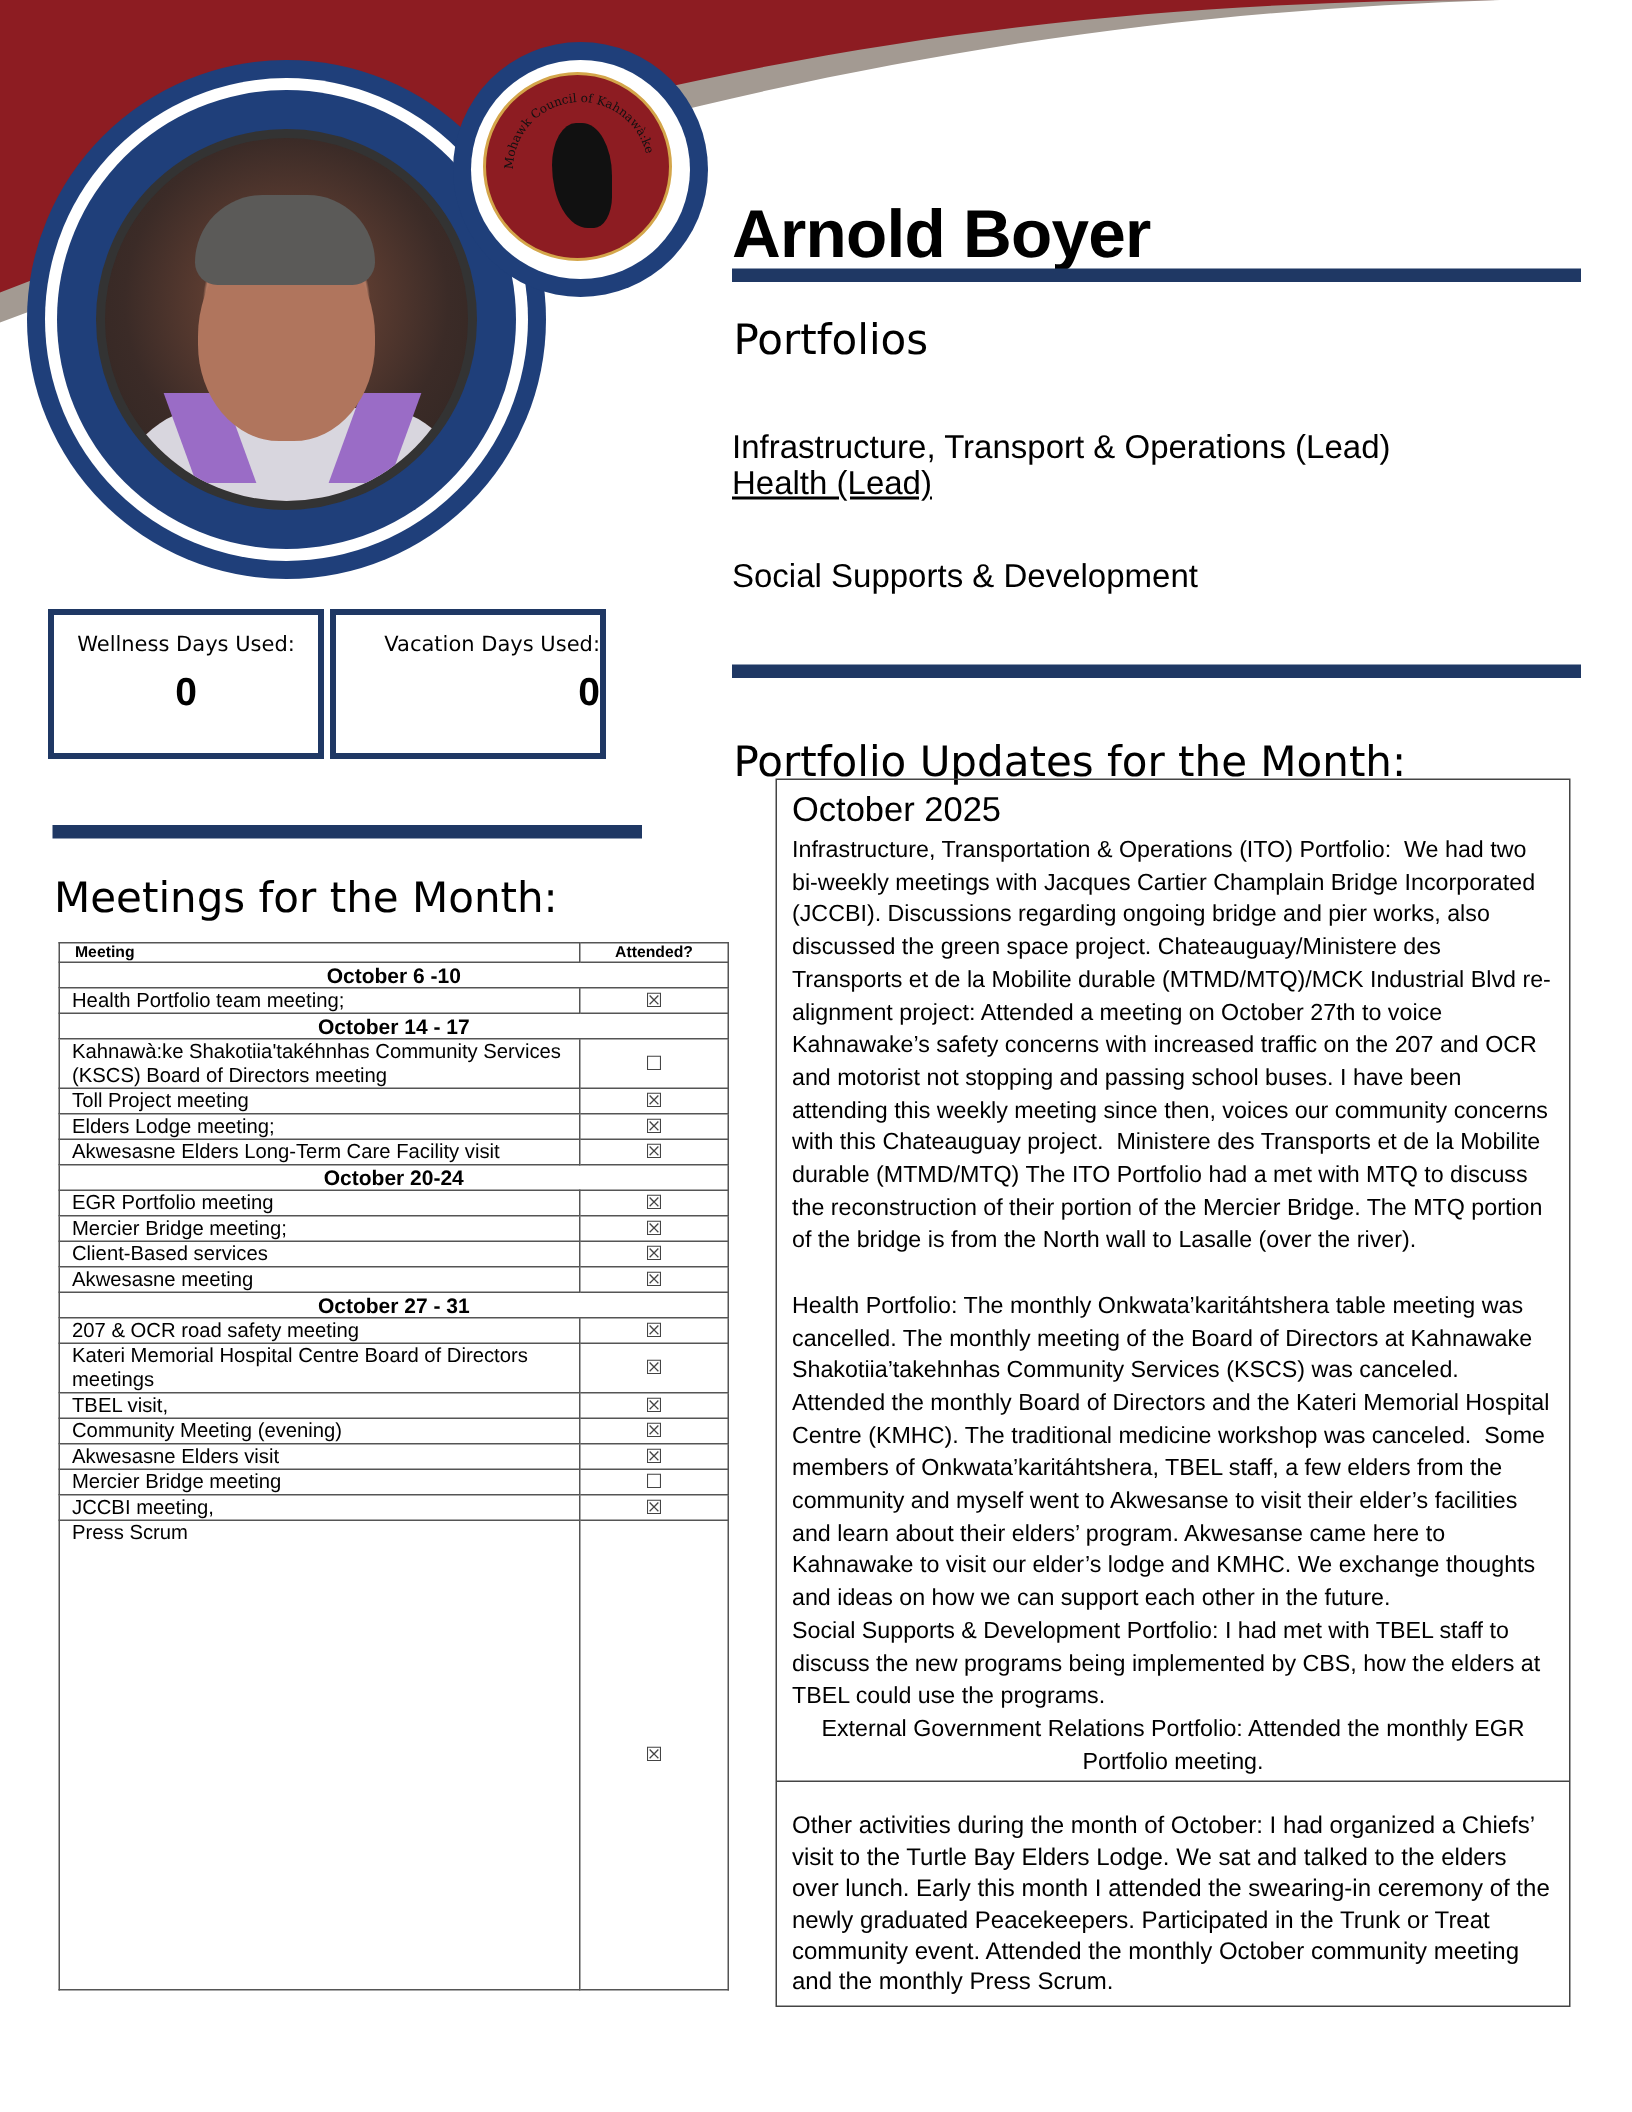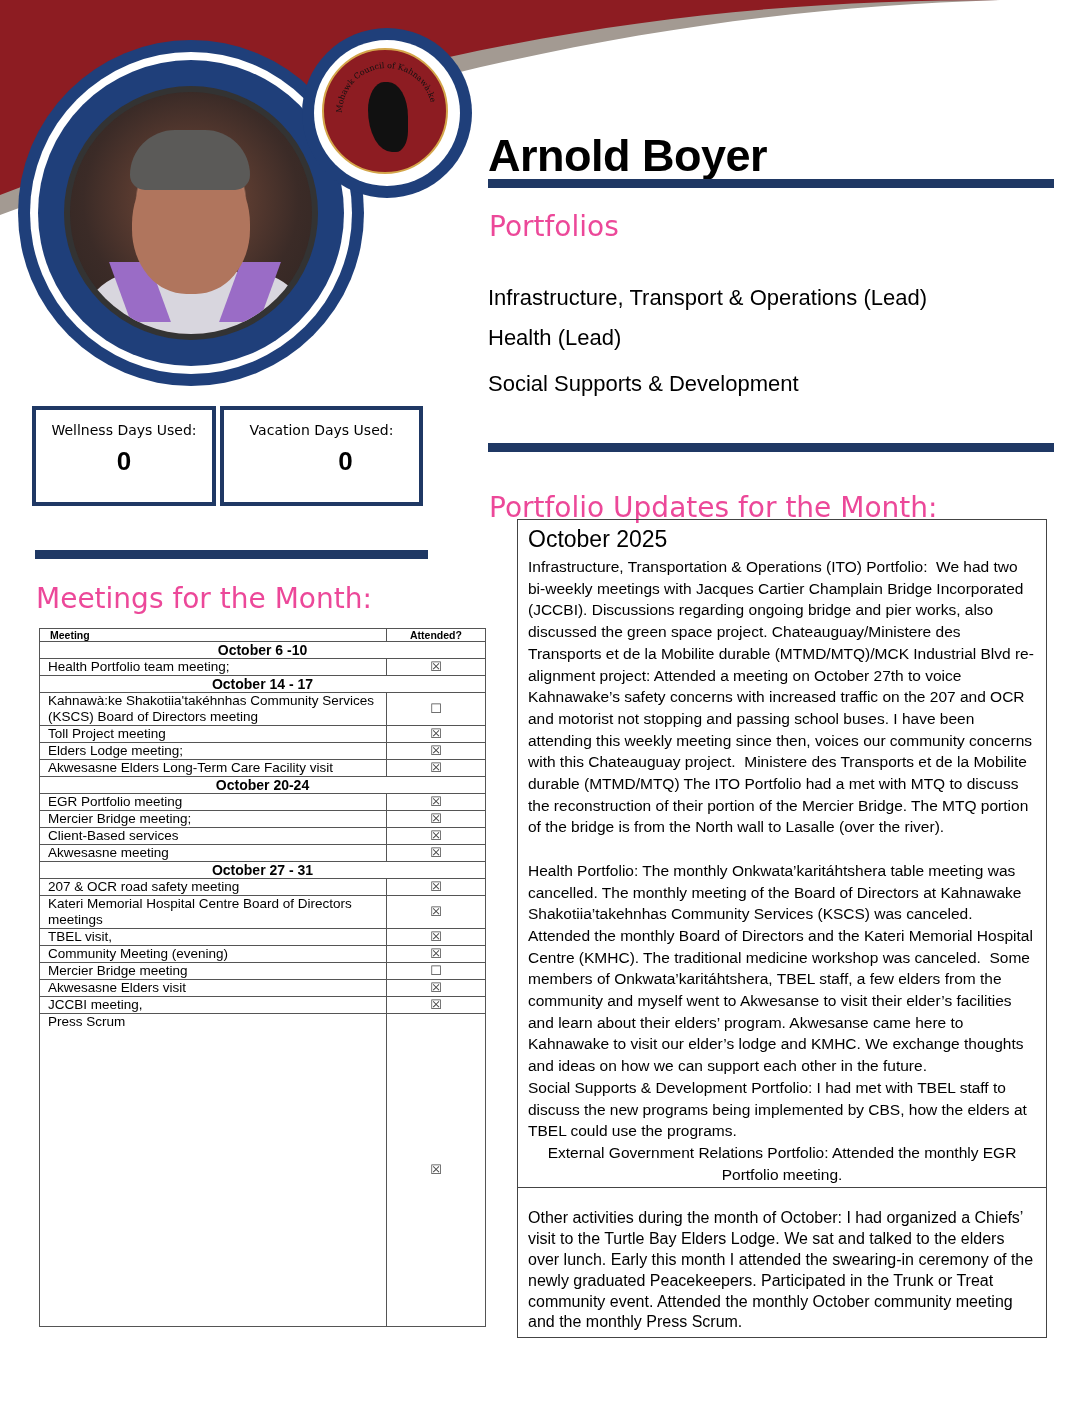--- a/index.html
+++ b/index.html
@@ -14,21 +14,21 @@
   .photo .shirt{position:absolute;left:10px;top:180px;width:230px;height:100px;border-radius:60px 60px 0 0;background:#d8d6de;}
   .photo .collar-l{position:absolute;left:50px;top:170px;width:40px;height:60px;background:#9a6cc6;transform:skewX(20deg);}
   .photo .collar-r{position:absolute;left:160px;top:170px;width:40px;height:60px;background:#9a6cc6;transform:skewX(-20deg);}
   .seal{position:absolute;left:302px;top:28px;width:170px;height:170px;border-radius:50%;background:#1f3f7a;}
   .seal .w{position:absolute;left:12px;top:12px;width:146px;height:146px;border-radius:50%;background:#fff;}
   .seal .r{position:absolute;left:20px;top:20px;width:126px;height:126px;border-radius:50%;background:#8d1c22;border:2px solid #d4a64a;box-sizing:border-box;}
   .seal .head{position:absolute;left:44px;top:32px;width:40px;height:70px;background:#111;border-radius:40% 50% 30% 60%;}
   .seal .seal-text{position:absolute;left:0;top:0;width:126px;height:126px;}
   .name{position:absolute;left:488px;top:130px;font-size:45px;font-weight:bold;letter-spacing:-0.5px;}
   .rule{position:absolute;background:#1f3864;}
-  .h-blue{position:absolute;color:#ec4899;font-family:"DejaVu Sans",sans-serif;}
+  .h-blue{position:absolute;color:#000000;font-family:"DejaVu Sans",sans-serif;}
   .portfolio-line{position:absolute;left:488px;font-size:22px;}
   .stat-box{position:absolute;top:406px;height:100px;border:4px solid #1f3864;box-sizing:border-box;text-align:center;background:#fff;}
   .stat-box .lbl{font-family:"DejaVu Sans",sans-serif;font-size:14px;margin-top:12px;}
   .stat-box .val{font-size:26px;font-weight:bold;margin-top:8px;}
   table.meet{position:absolute;left:39px;top:628px;width:447px;border-collapse:collapse;font-size:13.5px;}
   table.meet td,table.meet th{border:1.5px solid #555;padding:0 8px;line-height:16px;}
   table.meet th{font-size:10.5px;font-weight:bold;text-align:left;padding:0 10px;line-height:12px;}
   table.meet th.att{text-align:center;width:78px;}
   table.meet td.week{text-align:center;font-weight:bold;font-size:14px;line-height:16px;}
   table.meet td.chk{text-align:center;width:78px;font-size:13px;color:#444;}
@@ -68,29 +68,29 @@
         </defs>
       <text font-size="8" fill="#111" font-family="DejaVu Serif, serif"><textPath href="#arc">Mohawk Council of Kahnawà:ke</textPath></text>
     </svg>
   </div>
 </div>
 
 <div class="name">Arnold Boyer</div>
 <div class="rule" style="left:488px;top:179px;width:566px;height:9px;"></div>
 <div class="h-blue" style="left:489px;top:210px;font-size:28px;">Portfolios</div>
 <div class="portfolio-line" style="top:285px;">Infrastructure, Transport &amp; Operations (Lead)</div>
-<div class="portfolio-line" style="top:325px;">Health (Lead)</div>
+<div class="portfolio-line" style="top:309px;text-decoration:underline;">Health (Lead)</div>
 <div class="portfolio-line" style="top:371px;">Social Supports &amp; Development</div>
 <div class="rule" style="left:488px;top:443px;width:566px;height:9px;"></div>
 
 <div class="stat-box" style="left:32px;width:184px;">
   <div class="lbl">Wellness Days Used:</div>
   <div class="val">0</div>
 </div>
-<div class="stat-box" style="left:220px;width:203px;">
+<div class="stat-box" style="left:220px;width:184px;text-align:right;">
   <div class="lbl">Vacation Days Used:</div>
   <div class="val" style="padding-left:48px;">0</div>
 </div>
 
 <div class="rule" style="left:35px;top:550px;width:393px;height:9px;"></div>
 <div class="h-blue" style="left:36px;top:582px;font-size:28px;">Meetings for the Month:</div>
 
 <table class="meet">
   <thead>
     <tr>
@@ -157,26 +157,26 @@
       </tr>
       <tr>
         <td>TBEL visit,</td>
         <td class="chk">☒</td>
       </tr>
       <tr>
         <td>Community Meeting (evening)</td>
         <td class="chk">☒</td>
       </tr>
       <tr>
+        <td>Akwesasne Elders visit</td>
+        <td class="chk">☒</td>
+      </tr>
+      <tr>
         <td>Mercier Bridge meeting</td>
         <td class="chk">☐</td>
-      </tr>
-      <tr>
-        <td>Akwesasne Elders visit</td>
-        <td class="chk">☒</td>
       </tr>
       <tr>
         <td>JCCBI meeting,</td>
         <td class="chk">☒</td>
       </tr>
       <tr>
         <td style="vertical-align: top; height: 312px;">Press Scrum</td>
         <td class="chk">☒</td>
       </tr>
     </tbody>

